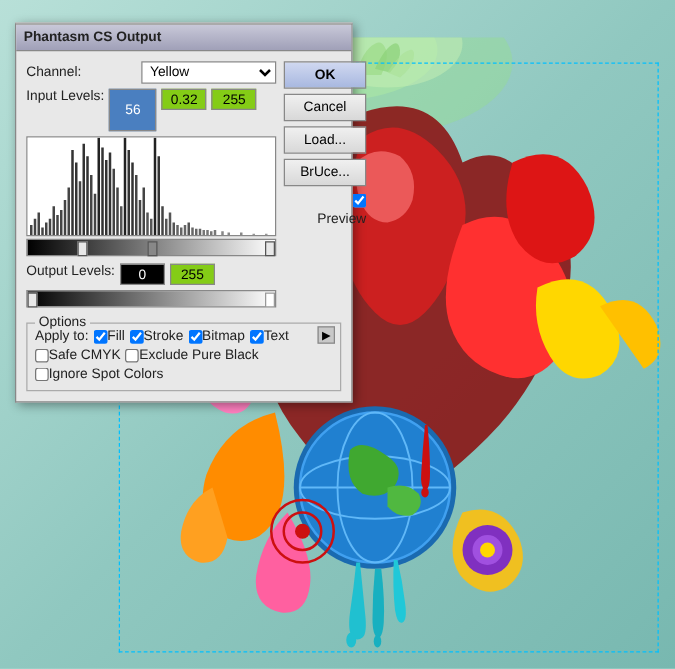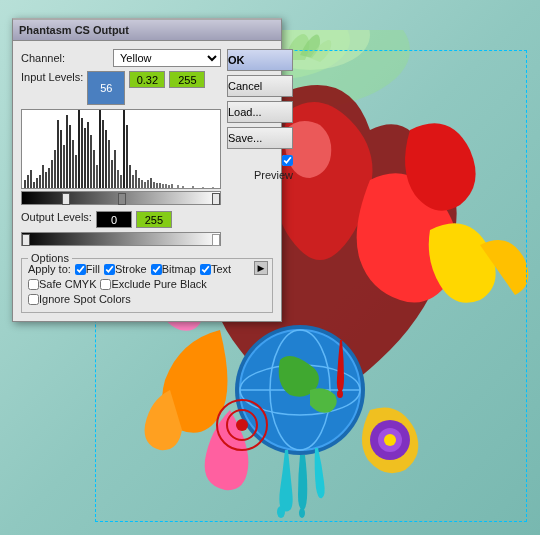--- a/index.html
+++ b/index.html
@@ -208,21 +208,21 @@
       margin: 0;
     }
 
     .dialog-btn {
       width: 66px;
       height: 22px;
       font-size: 11px;
       background: linear-gradient(to bottom, #f0f0f0, #d8d8d8);
       border: 1px solid #888;
       cursor: pointer;
-      text-align: left;
+      text-align: center;
     }
 
     .dialog-btn.ok-btn {
       background: linear-gradient(to bottom, #d0d8f0, #a8b8e0);
       font-weight: bold;
     }
 
     .preview-row {
       display: flex;
       align-items: flex-end;
@@ -447,21 +447,21 @@
           <div class="slider-thumb" style="left: 0px;"></div>
           <div class="slider-thumb" style="right: 0px; background:#fff; border-color:#999;"></div>
         </div>
       </div>
     </div>
 
     <div class="dialog-right">
       <button class="dialog-btn ok-btn">OK</button>
       <button class="dialog-btn">Cancel</button>
       <button class="dialog-btn">Load...</button>
-      <button class="dialog-btn">Save...</button>
+      <button class="dialog-btn">BrUce...</button>
 
       <div class="preview-row">
         <input type="checkbox" checked="" style="">
         <span class="label">Preview</span>
       </div>
     </div>
   </div>
 
   <div class="options-section">
     <span class="options-legend">Options</span>

